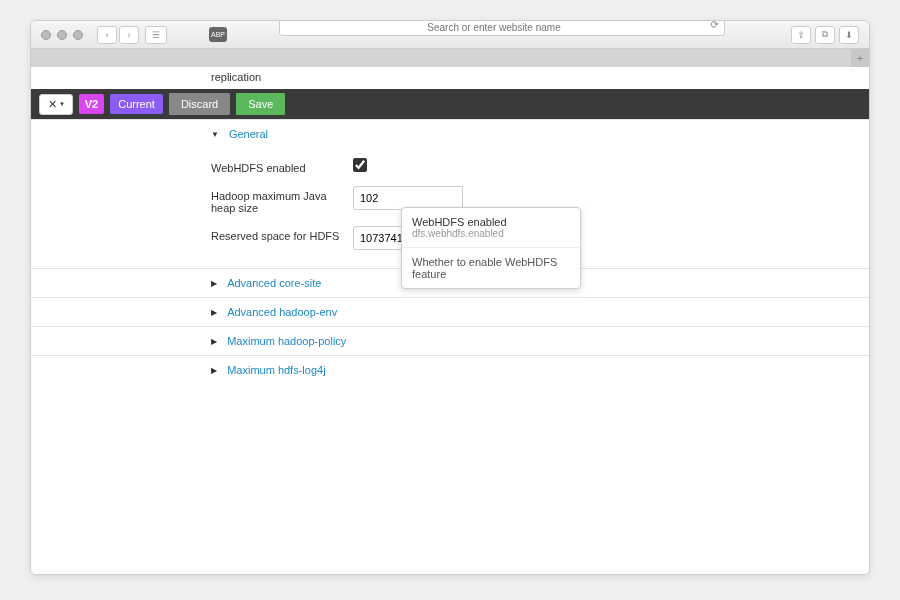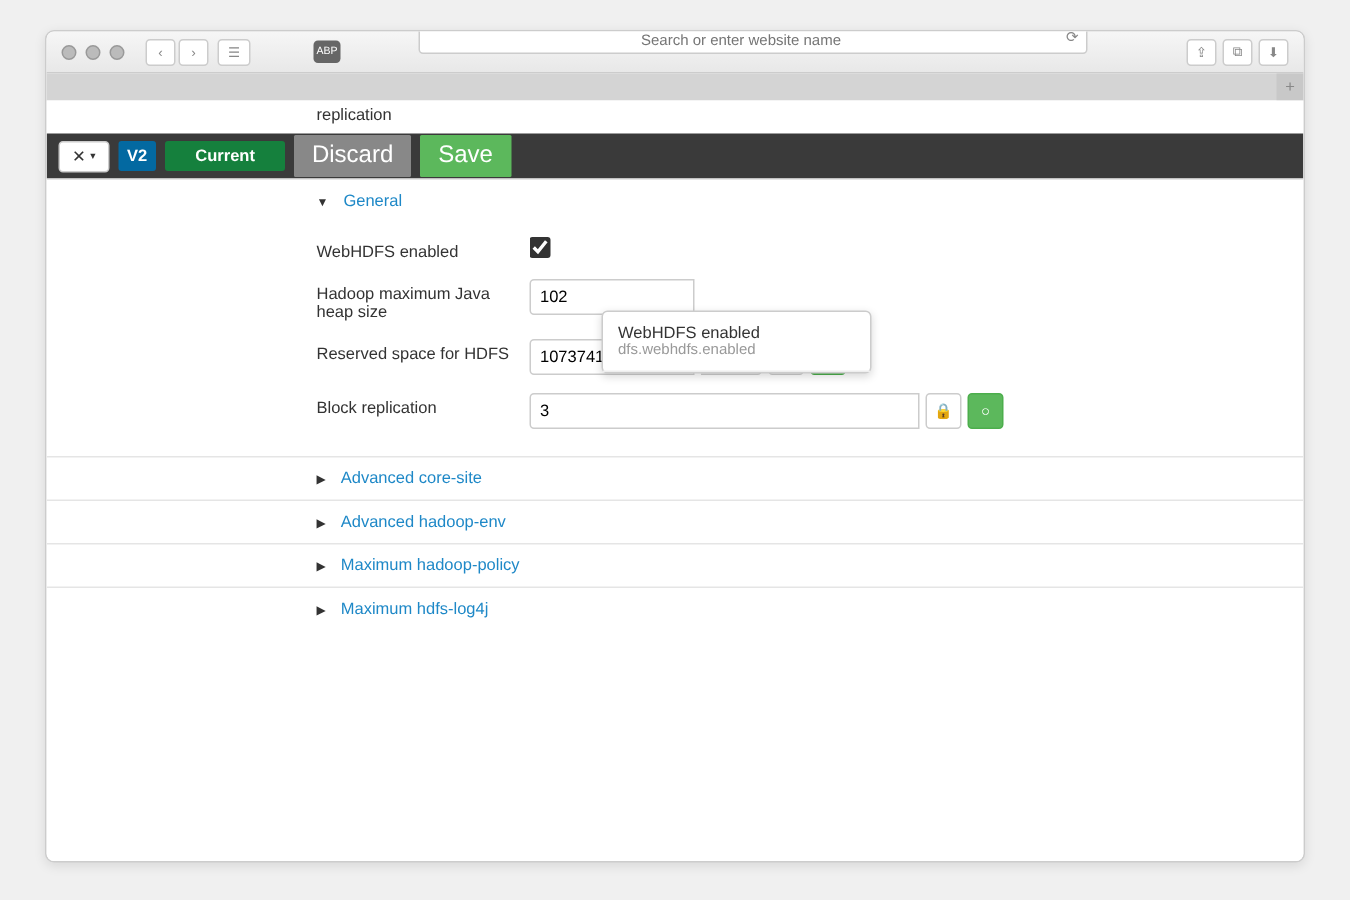--- a/index.html
+++ b/index.html
@@ -15,24 +15,24 @@
 .addr{width:100%;height:18px;background:#fff;border:1px solid #ccc;border-radius:3px;font-size:10px;padding:0 24px 0 8px;color:#999;text-align:center}
 .reload{position:absolute;right:6px;top:2px;font-size:10px;color:#888}
 .abp{width:18px;height:15px;background:#666;border-radius:3px;color:#fff;font-size:7px;display:flex;align-items:center;justify-content:center;margin-right:6px}
 .rbtns{display:flex;gap:4px}
 .tabstrip{background:#d4d4d4;height:18px;position:relative}
 .plus{position:absolute;right:0;top:0;width:18px;height:18px;background:#c8c8c8;display:flex;align-items:center;justify-content:center;font-size:11px;color:#888}
 .content{flex:1;overflow:auto;background:#fff;padding:0;font-size:11px;color:#333}
 .permrow{padding:4px 0 6px 180px;font-size:11px}
 .versionbar{background:#3a3a3a;height:30px;display:flex;align-items:center;padding:0 8px;gap:6px;color:#fff;font-size:11px}
 .shuffle{background:#fff;border:1px solid #ccc;border-radius:3px;padding:3px 8px;color:#333;display:flex;align-items:center;gap:3px}
-.vbadge{background:#0369a1;padding:4px 6px;border-radius:2px;font-weight:bold}
-.curbadge{background:#15803d;padding:4px 20px;border-radius:2px;font-weight:bold}
+.vbadge{background:#d946ef;padding:4px 6px;border-radius:2px;font-weight:bold}
+.curbadge{background:#8b5cf6;padding:4px 8px;border-radius:2px;font-weight:normal}
 .authinfo{flex:1;font-size:10px}
-.btn{padding:5px 12px;border-radius:1px;border:none;font-size:16px;cursor:pointer}
+.btn{padding:5px 12px;border-radius:1px;border:none;font-size:11px;cursor:pointer}
 .btn-discard{background:#888;color:#fff}
 .btn-save{background:#5cb85c;color:#fff}
 .section-hdr{padding:8px 0 8px 180px;display:flex;align-items:center;gap:10px;border-top:1px solid #e5e5e5}
 .caret{font-size:8px;color:#333}
 .sectlink{color:#1e88c7;font-size:11px}
 .general-body{padding:4px 0 12px 0}
 .row{display:flex;align-items:flex-start;padding:6px 0 6px 180px;gap:12px}
 .lbl{width:130px;font-size:11px;color:#333;padding-top:4px}
 .ctrls{display:flex;align-items:flex-end;gap:4px}
 .txtinput{border:1px solid #ccc;border-radius:3px 0 0 3px;padding:4px 6px;font-size:11px;width:110px;height:24px}
@@ -110,28 +110,20 @@
       </div>
       <div class="row">
         <div class="lbl">Reserved space for HDFS</div>
         <div class="ctrls">
           <input class="txtinput" value="1073741824" style="">
           <span class="unit">bytes</span>
           <div class="iconbtn lock">🔒</div>
           <div class="iconbtn plusbtn">○</div>
         </div>
       </div>
-      <div class="row">
-        <div class="lbl">Block replication</div>
-        <div class="ctrls">
-          <input class="txtinput wideinput" value="3" style="">
-          <div class="iconbtn lock">🔒</div>
-          <div class="iconbtn plusbtn">○</div>
-        </div>
-      </div>
     </div>
 
     <div class="section-hdr">
       <span class="caret">▶</span>
       <span class="sectlink">Advanced core-site</span>
     </div>
     <div class="section-hdr">
       <span class="caret">▶</span>
       <span class="sectlink">Advanced hadoop-env</span>
     </div>
@@ -142,16 +134,17 @@
     <div class="section-hdr">
       <span class="caret">▶</span>
       <span class="sectlink">Maximum hdfs-log4j</span>
     </div>
 
     <div class="tooltip">
       <div class="tt-top">
         <div class="tt-title">WebHDFS enabled</div>
         <div class="tt-sub">dfs.webhdfs.enabled</div>
       </div>
+      <div class="tt-body">Whether to enable WebHDFS feature</div>
     </div>
 
   </div>
 </div>
 
 </body></html>

